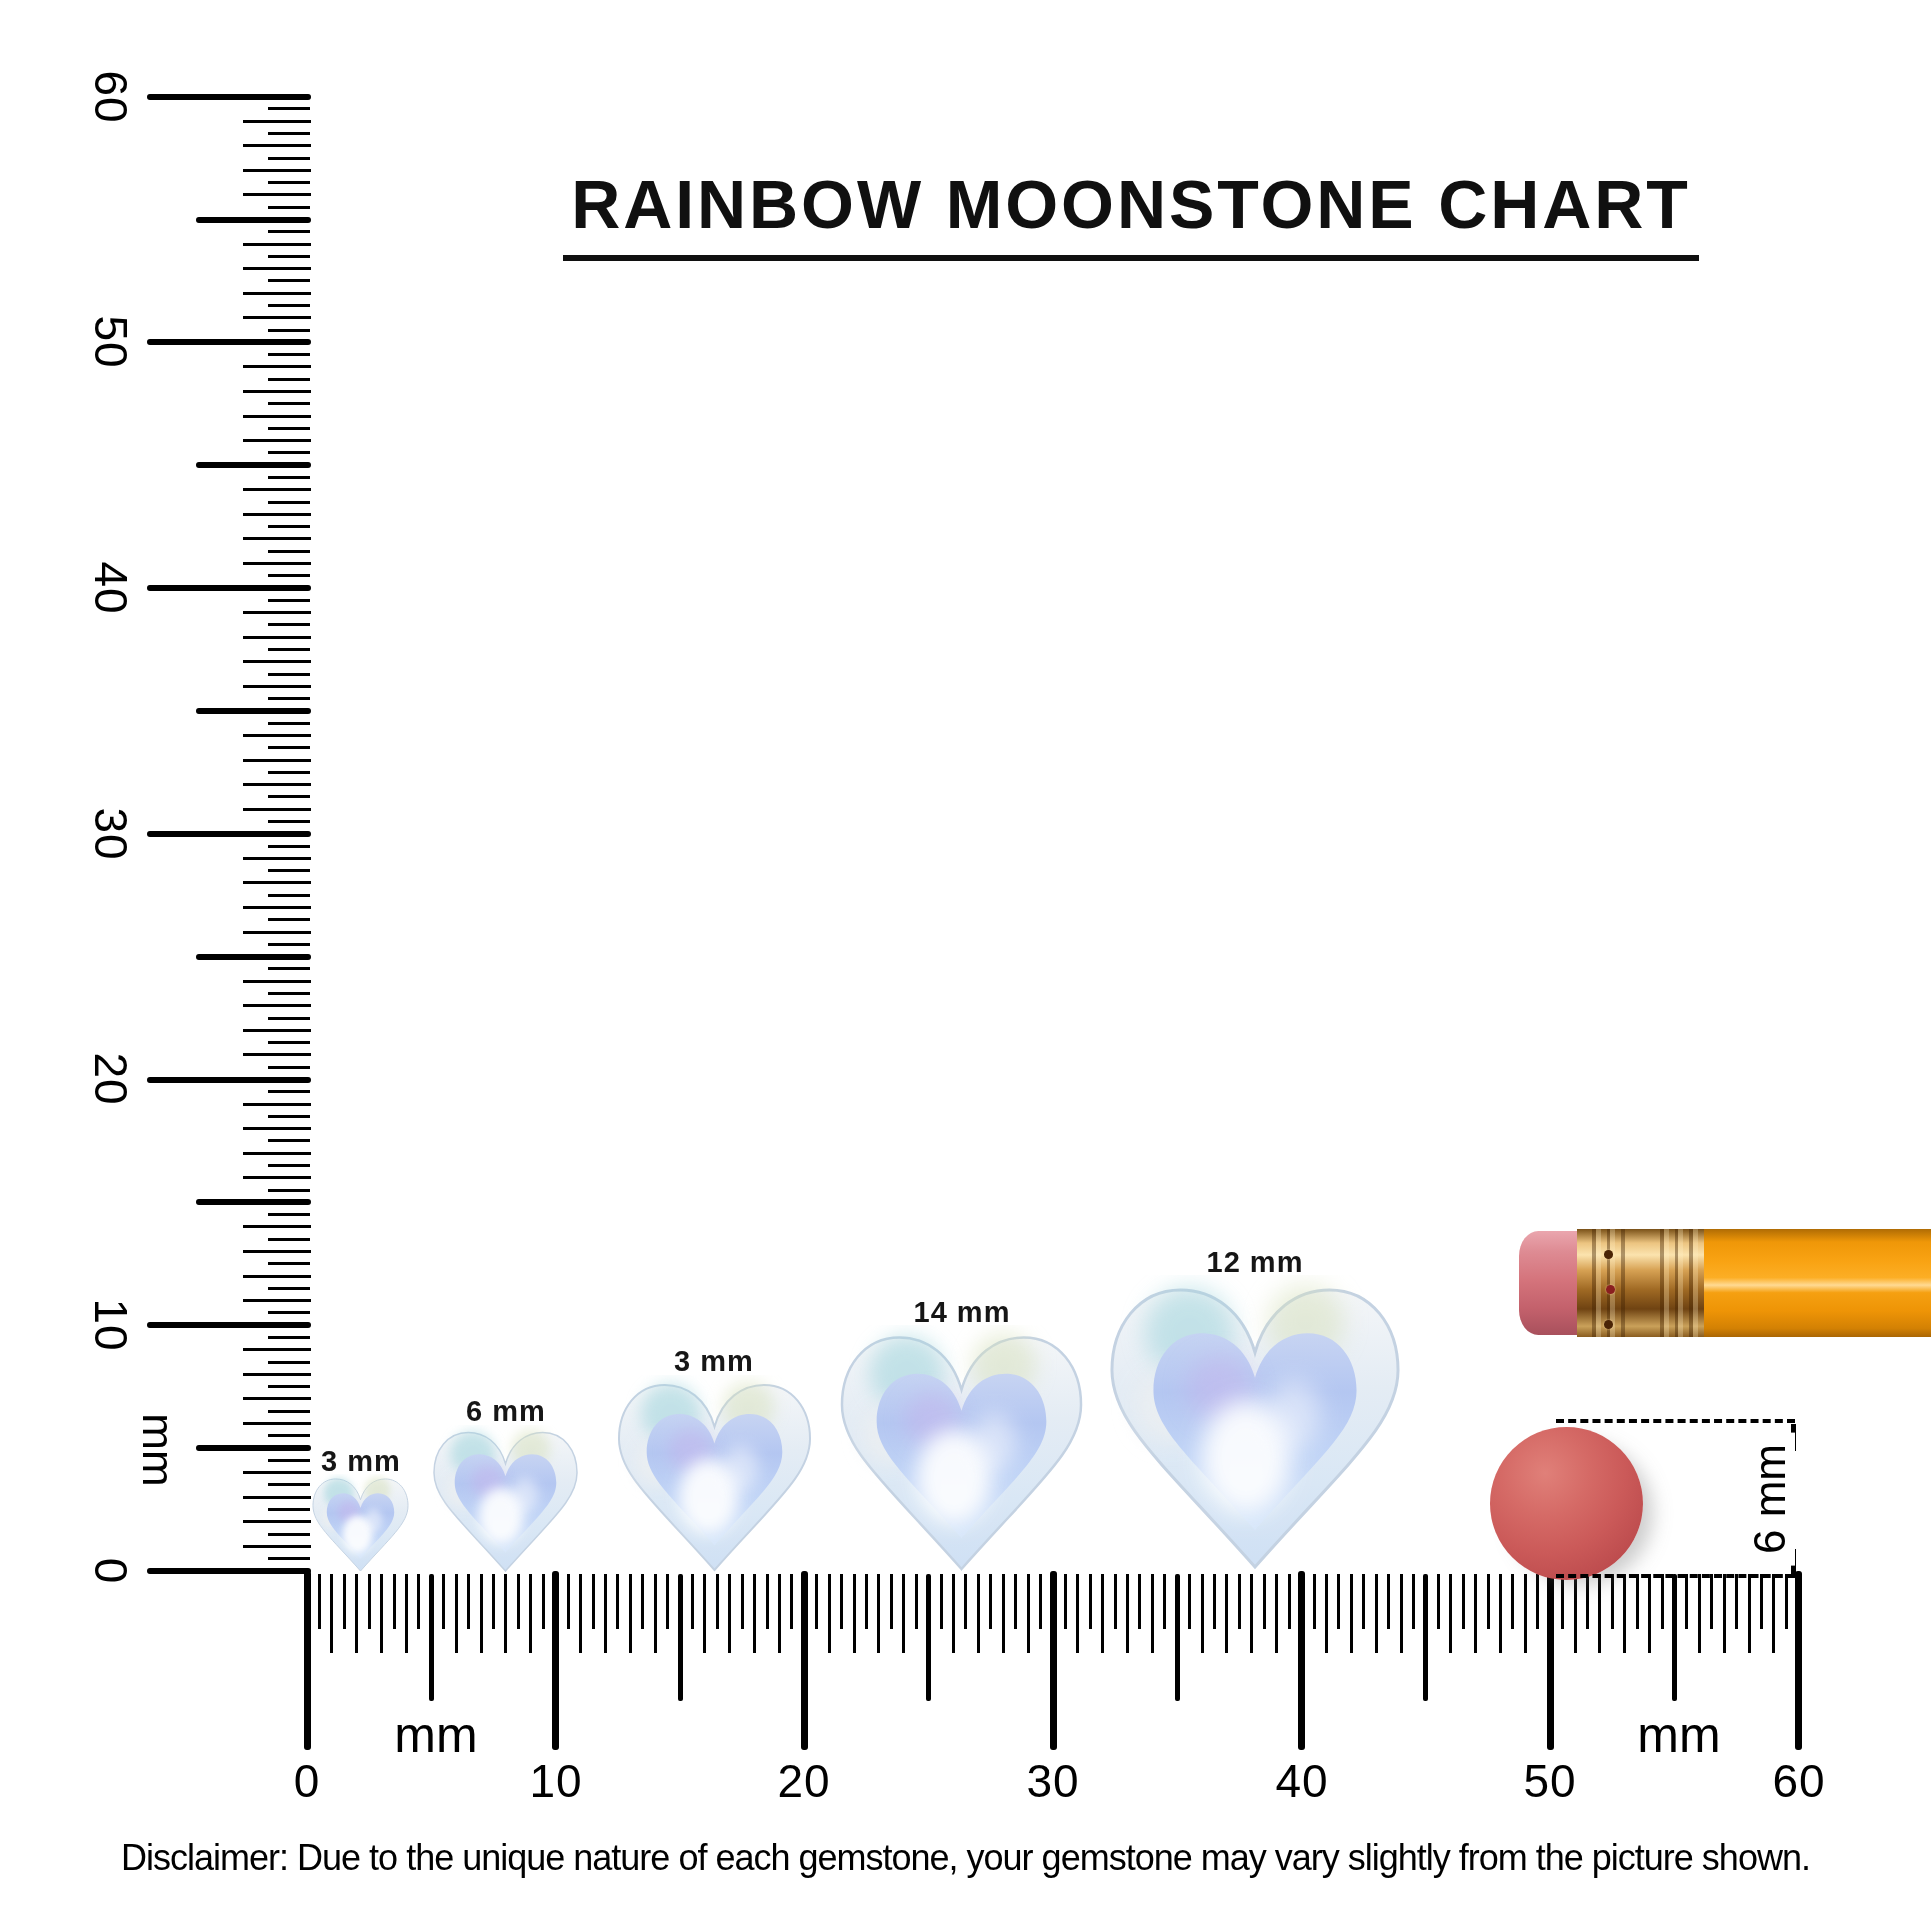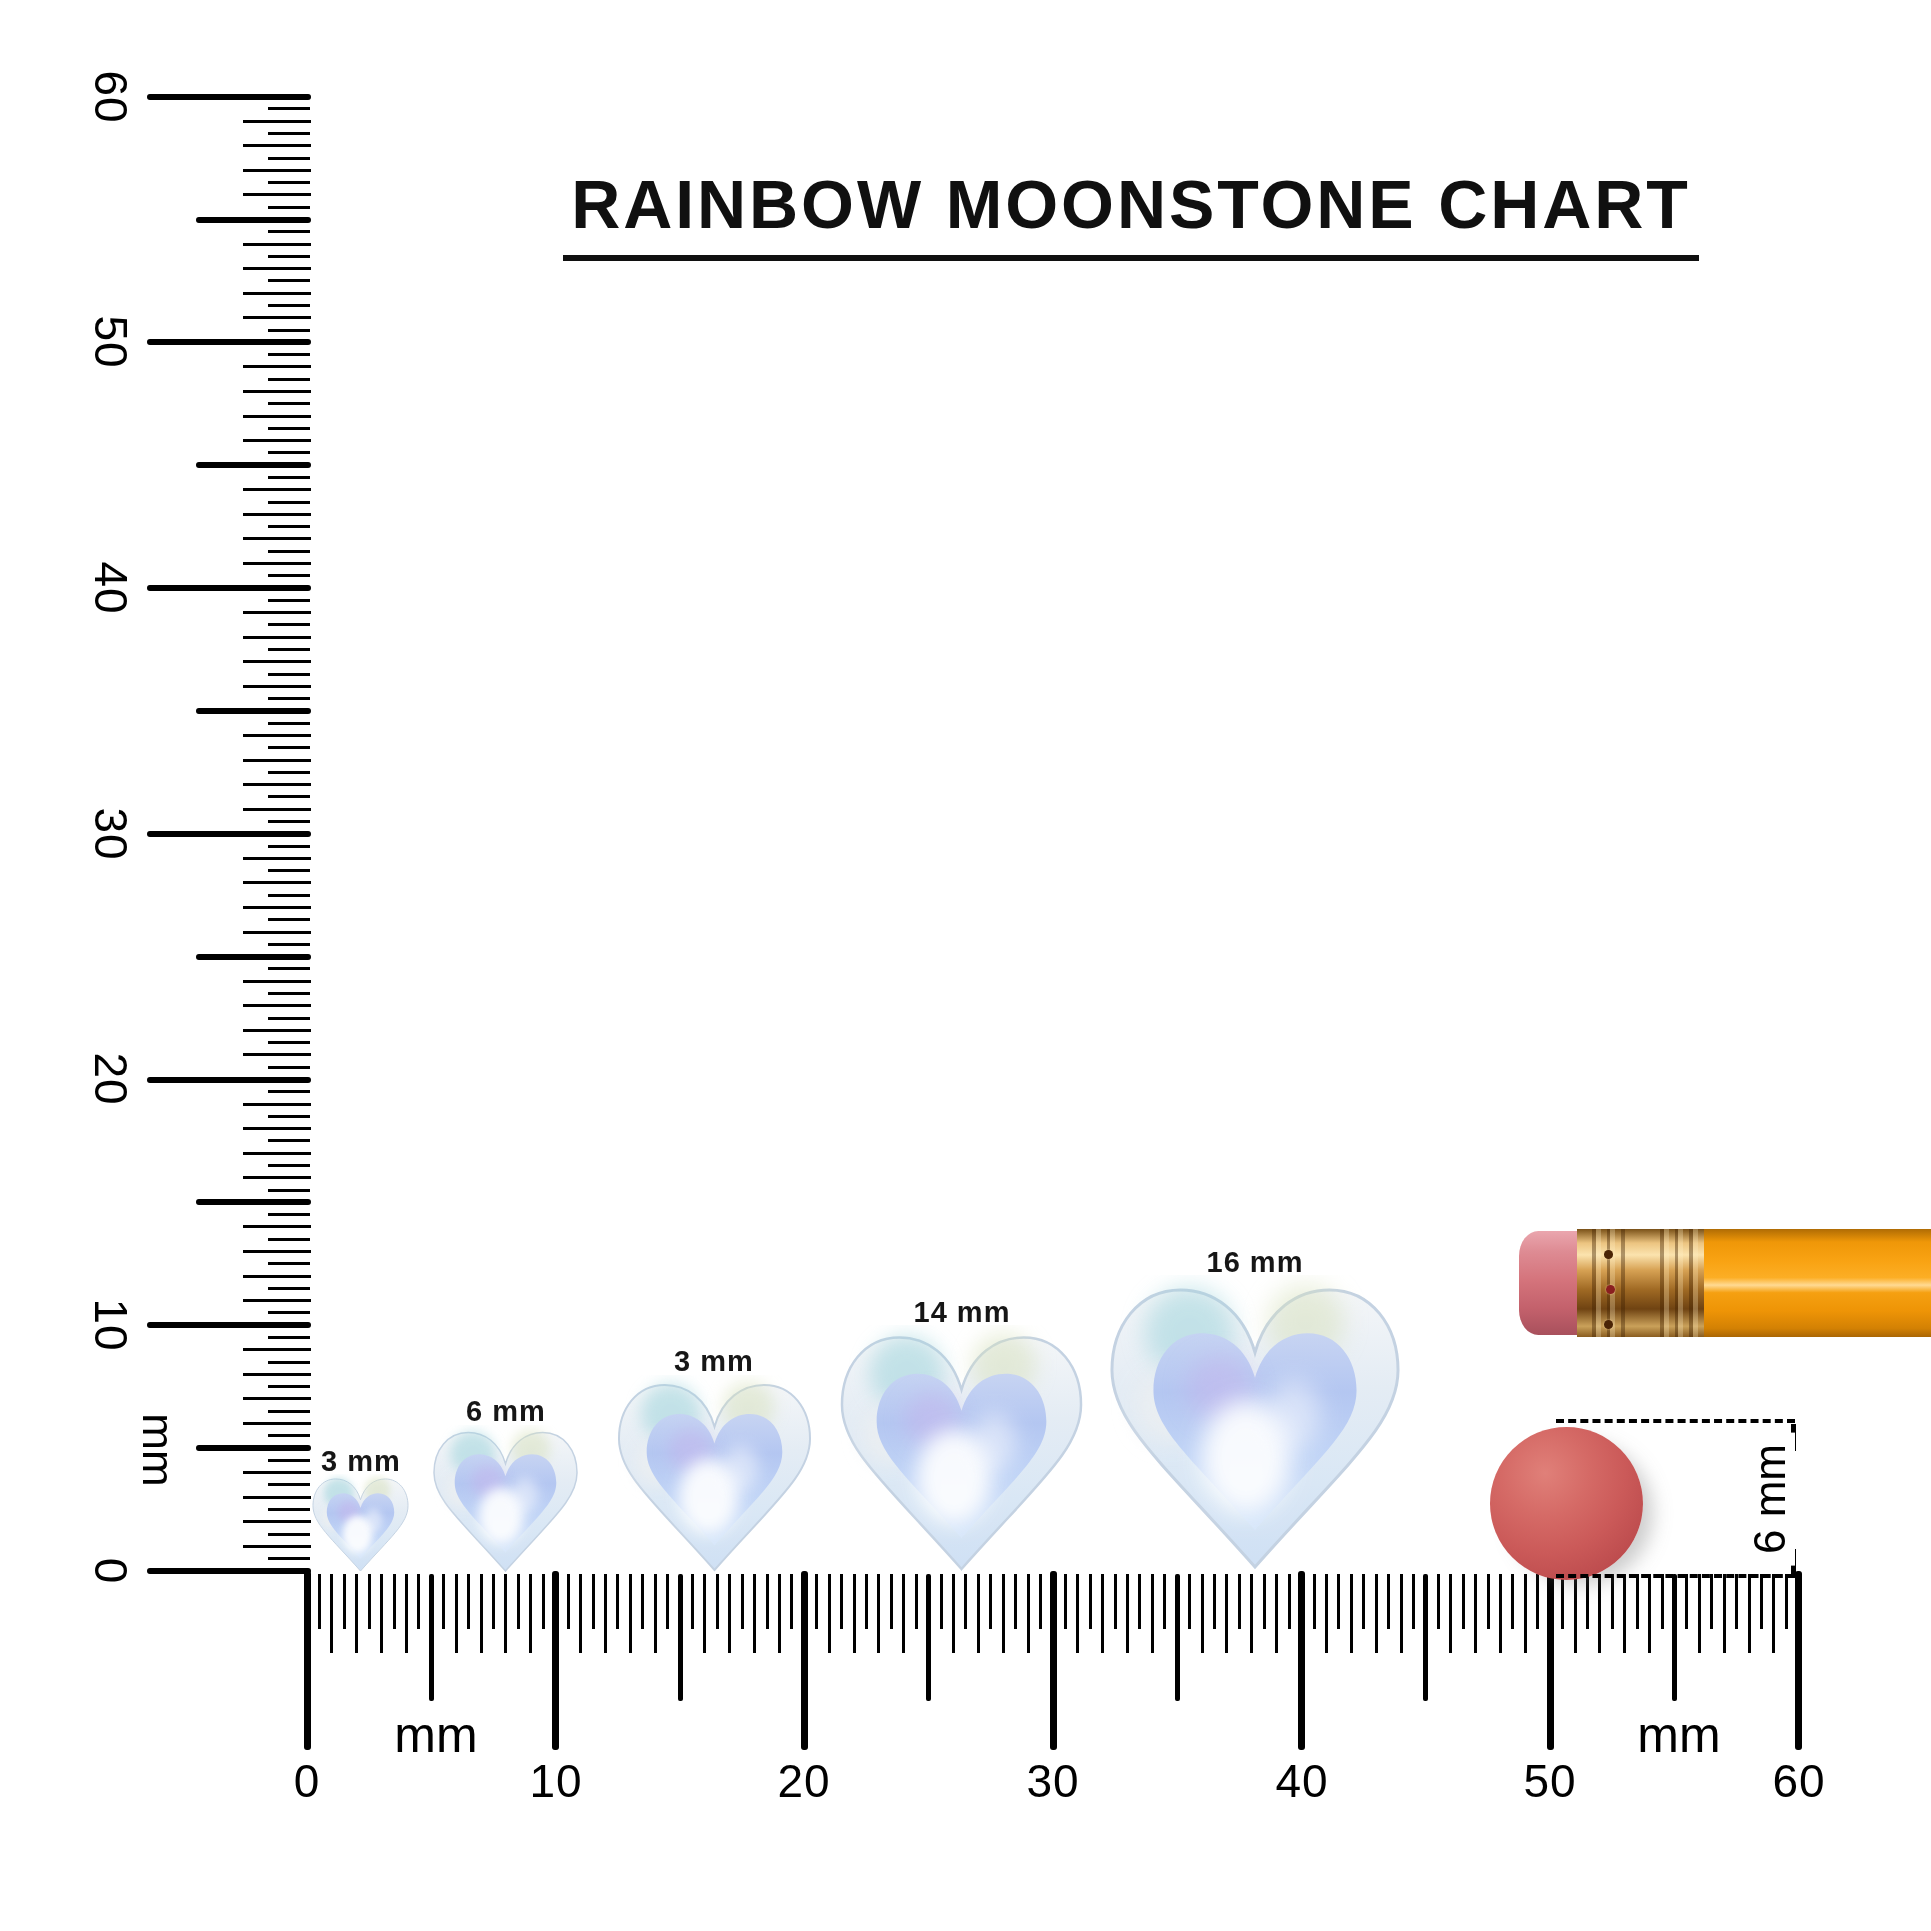--- a/index.html
+++ b/index.html
@@ -382,21 +382,21 @@
         <use href="#gem-heart"></use>
       </svg>
       <span class="gem-label" style="left: 714px; top: 1361px;">3 mm</span>
       <svg viewBox="0 0 100 100" width="249" height="249" class="gem" style="left: 837px; top: 1325px;">
         <use href="#gem-heart"></use>
       </svg>
       <span class="gem-label" style="left: 962px; top: 1312px;">14 mm</span>
       <svg viewBox="0 0 100 100" width="298" height="298" class="gem" style="left: 1106px; top: 1275px;">
         <use href="#gem-heart"></use>
       </svg>
-      <span class="gem-label" style="left: 1255px; top: 1262px;">16 mm</span>
+      <span class="gem-label" style="left: 1255px; top: 1262px;">12 mm</span>
     </div>
 
   <div id="pencil">
     <div id="pencil-eraser"></div>
     <div id="pencil-ferrule">
       <div id="crimp-left" class="crimp"></div>
       <div id="crimp-right" class="crimp"></div>
       <div class="rivet" style="left:27px;top:21px;"></div>
       <div class="rivet" style="left:29px;top:56px;background:#8a1f1f;"></div>
       <div class="rivet" style="left:27px;top:91px;"></div>
@@ -404,15 +404,16 @@
     <div id="pencil-body"></div>
   </div>
 
   <div id="dot"></div>
   <div class="dash-h" style="left:1556px;top:1419px;width:239px;"></div>
   <div class="dash-h" style="left:1556px;top:1574px;width:239px;"></div>
   <div class="dash-v" style="left:1791px;top:1424px;height:27px;"></div>
   <div class="dash-v" style="left:1791px;top:1549px;height:27px;"></div>
   <span id="dim-label">6 mm</span>
 
+  <div id="disclaimer">Disclaimer: Due to the unique nature of each gemstone, your gemstone may vary slightly from the picture shown.</div>
 
 </div>
 
 
 </body></html>

